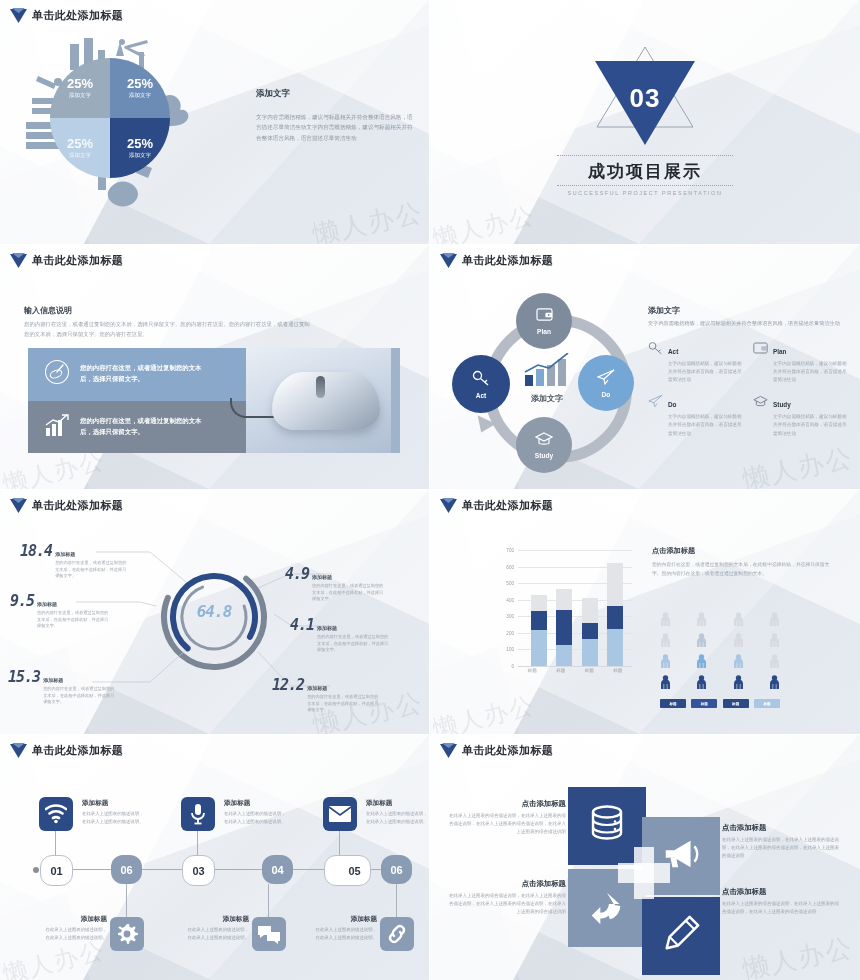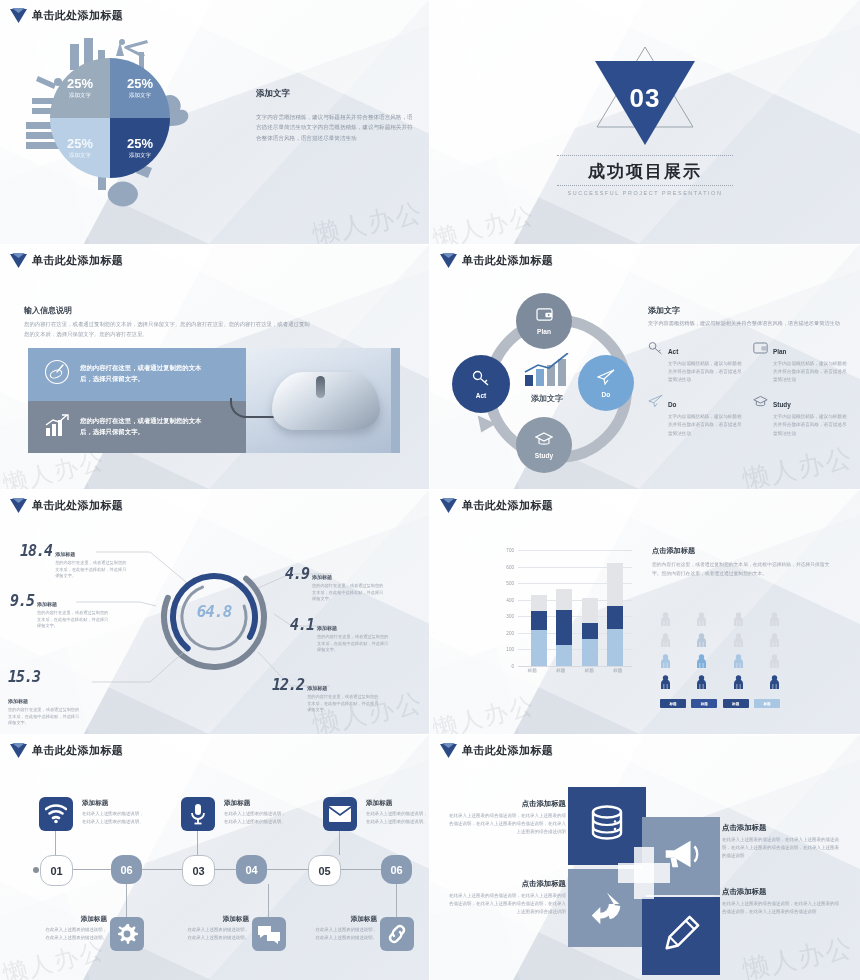--- a/index.html
+++ b/index.html
@@ -427,21 +427,21 @@
     <div class="kpi left" style="left:20px;top:52px;">
       <span class="num">18.4</span>
       <span><span class="ttl">添加标题</span>
       <span class="ptx" style="display:block">您的内容打在这里，或者通过复制您的文本后，在此框中选择粘贴，并选择只保留文字。</span></span>
     </div>
     <div class="kpi left" style="left:10px;top:102px;">
       <span class="num">9.5</span>
       <span><span class="ttl">添加标题</span>
       <span class="ptx" style="display:block">您的内容打在这里，或者通过复制您的文本后，在此框中选择粘贴，并选择只保留文字。</span></span>
     </div>
-    <div class="kpi left" style="left:8px;top:178px;flex-direction:column;">
+    <div class="kpi left" style="left:8px;top:178px;">
       <span class="num">15.3</span>
       <span><span class="ttl">添加标题</span>
       <span class="ptx" style="display:block">您的内容打在这里，或者通过复制您的文本后，在此框中选择粘贴，并选择只保留文字。</span></span>
     </div>
     <div class="kpi right" style="left:285px;top:75px;">
       <span class="num">4.9</span>
       <span><span class="ttl">添加标题</span>
       <span class="ptx" style="display:block">您的内容打在这里，或者通过复制您的文本后，在此框中选择粘贴，并选择只保留文字。</span></span>
     </div>
     <div class="kpi right" style="left:290px;top:126px;">
@@ -658,33 +658,33 @@
               <path d="M3 10 a6 6 0 0 0 12 0" stroke="#fff" stroke-width="1.8" fill="none"></path>
               <path d="M9 16 v4" stroke="#fff" stroke-width="1.8"></path>
               <path d="M5.5 20.5 h7" stroke="#fff" stroke-width="1.8"></path>
             </svg>
           </div>
           <div class="tstem" style="left: 169px; top: 34px; height: 24px;"></div>
           <div class="tcap" style="left: 196px; top: 2px;">
             <div class="th">添加标题</div>
             <div class="tp">在此录入上述图表的描述说明，在此录入上述图表的描述说明。</div>
           </div>
-          <div class="tnode even" style="left: 208px;">04</div>
+          <div class="tnode even" style="left: 234px;">04</div>
           <div class="ticon" style="left: 223.5px; top: 120px; background: rgb(138, 156, 180);">
             <svg width="24" height="20" viewBox="0 0 24 20">
               <path d="M1 2 h13 v9 h-7 l-4 3 v-3 h-2z" fill="#fff"></path>
               <path d="M10 8 h13 v9 h-2 v3 l-4-3 h-7z" fill="#fff"></path>
             </svg>
           </div>
           <div class="tstem" style="left: 240px; top: 87px; height: 33px;"></div>
           <div class="tcap" style="left: 159px; top: 118px; text-align: right;">
             <div class="th">添加标题</div>
             <div class="tp">在此录入上述图表的描述说明，在此录入上述图表的描述说明。</div>
           </div>
-          <div class="tnode odd" style="left: 280px;">05</div>
+          <div class="tnode odd" style="left: 296px; padding-left: 14px;">05</div>
           <div class="ticon" style="left: 294.5px; top: 0px; background: rgb(44, 74, 133);">
             <svg width="24" height="18" viewBox="0 0 24 18">
               <rect x="1" y="1" width="22" height="16" rx="1" fill="#fff"></rect>
               <path d="M1 2 L12 10 L23 2" stroke="#2c4a85" stroke-width="1.6" fill="none"></path>
             </svg>
           </div>
           <div class="tstem" style="left: 311px; top: 34px; height: 24px;"></div>
           <div class="tcap" style="left: 338px; top: 2px;">
             <div class="th">添加标题</div>
             <div class="tp">在此录入上述图表的描述说明，在此录入上述图表的描述说明。</div>

